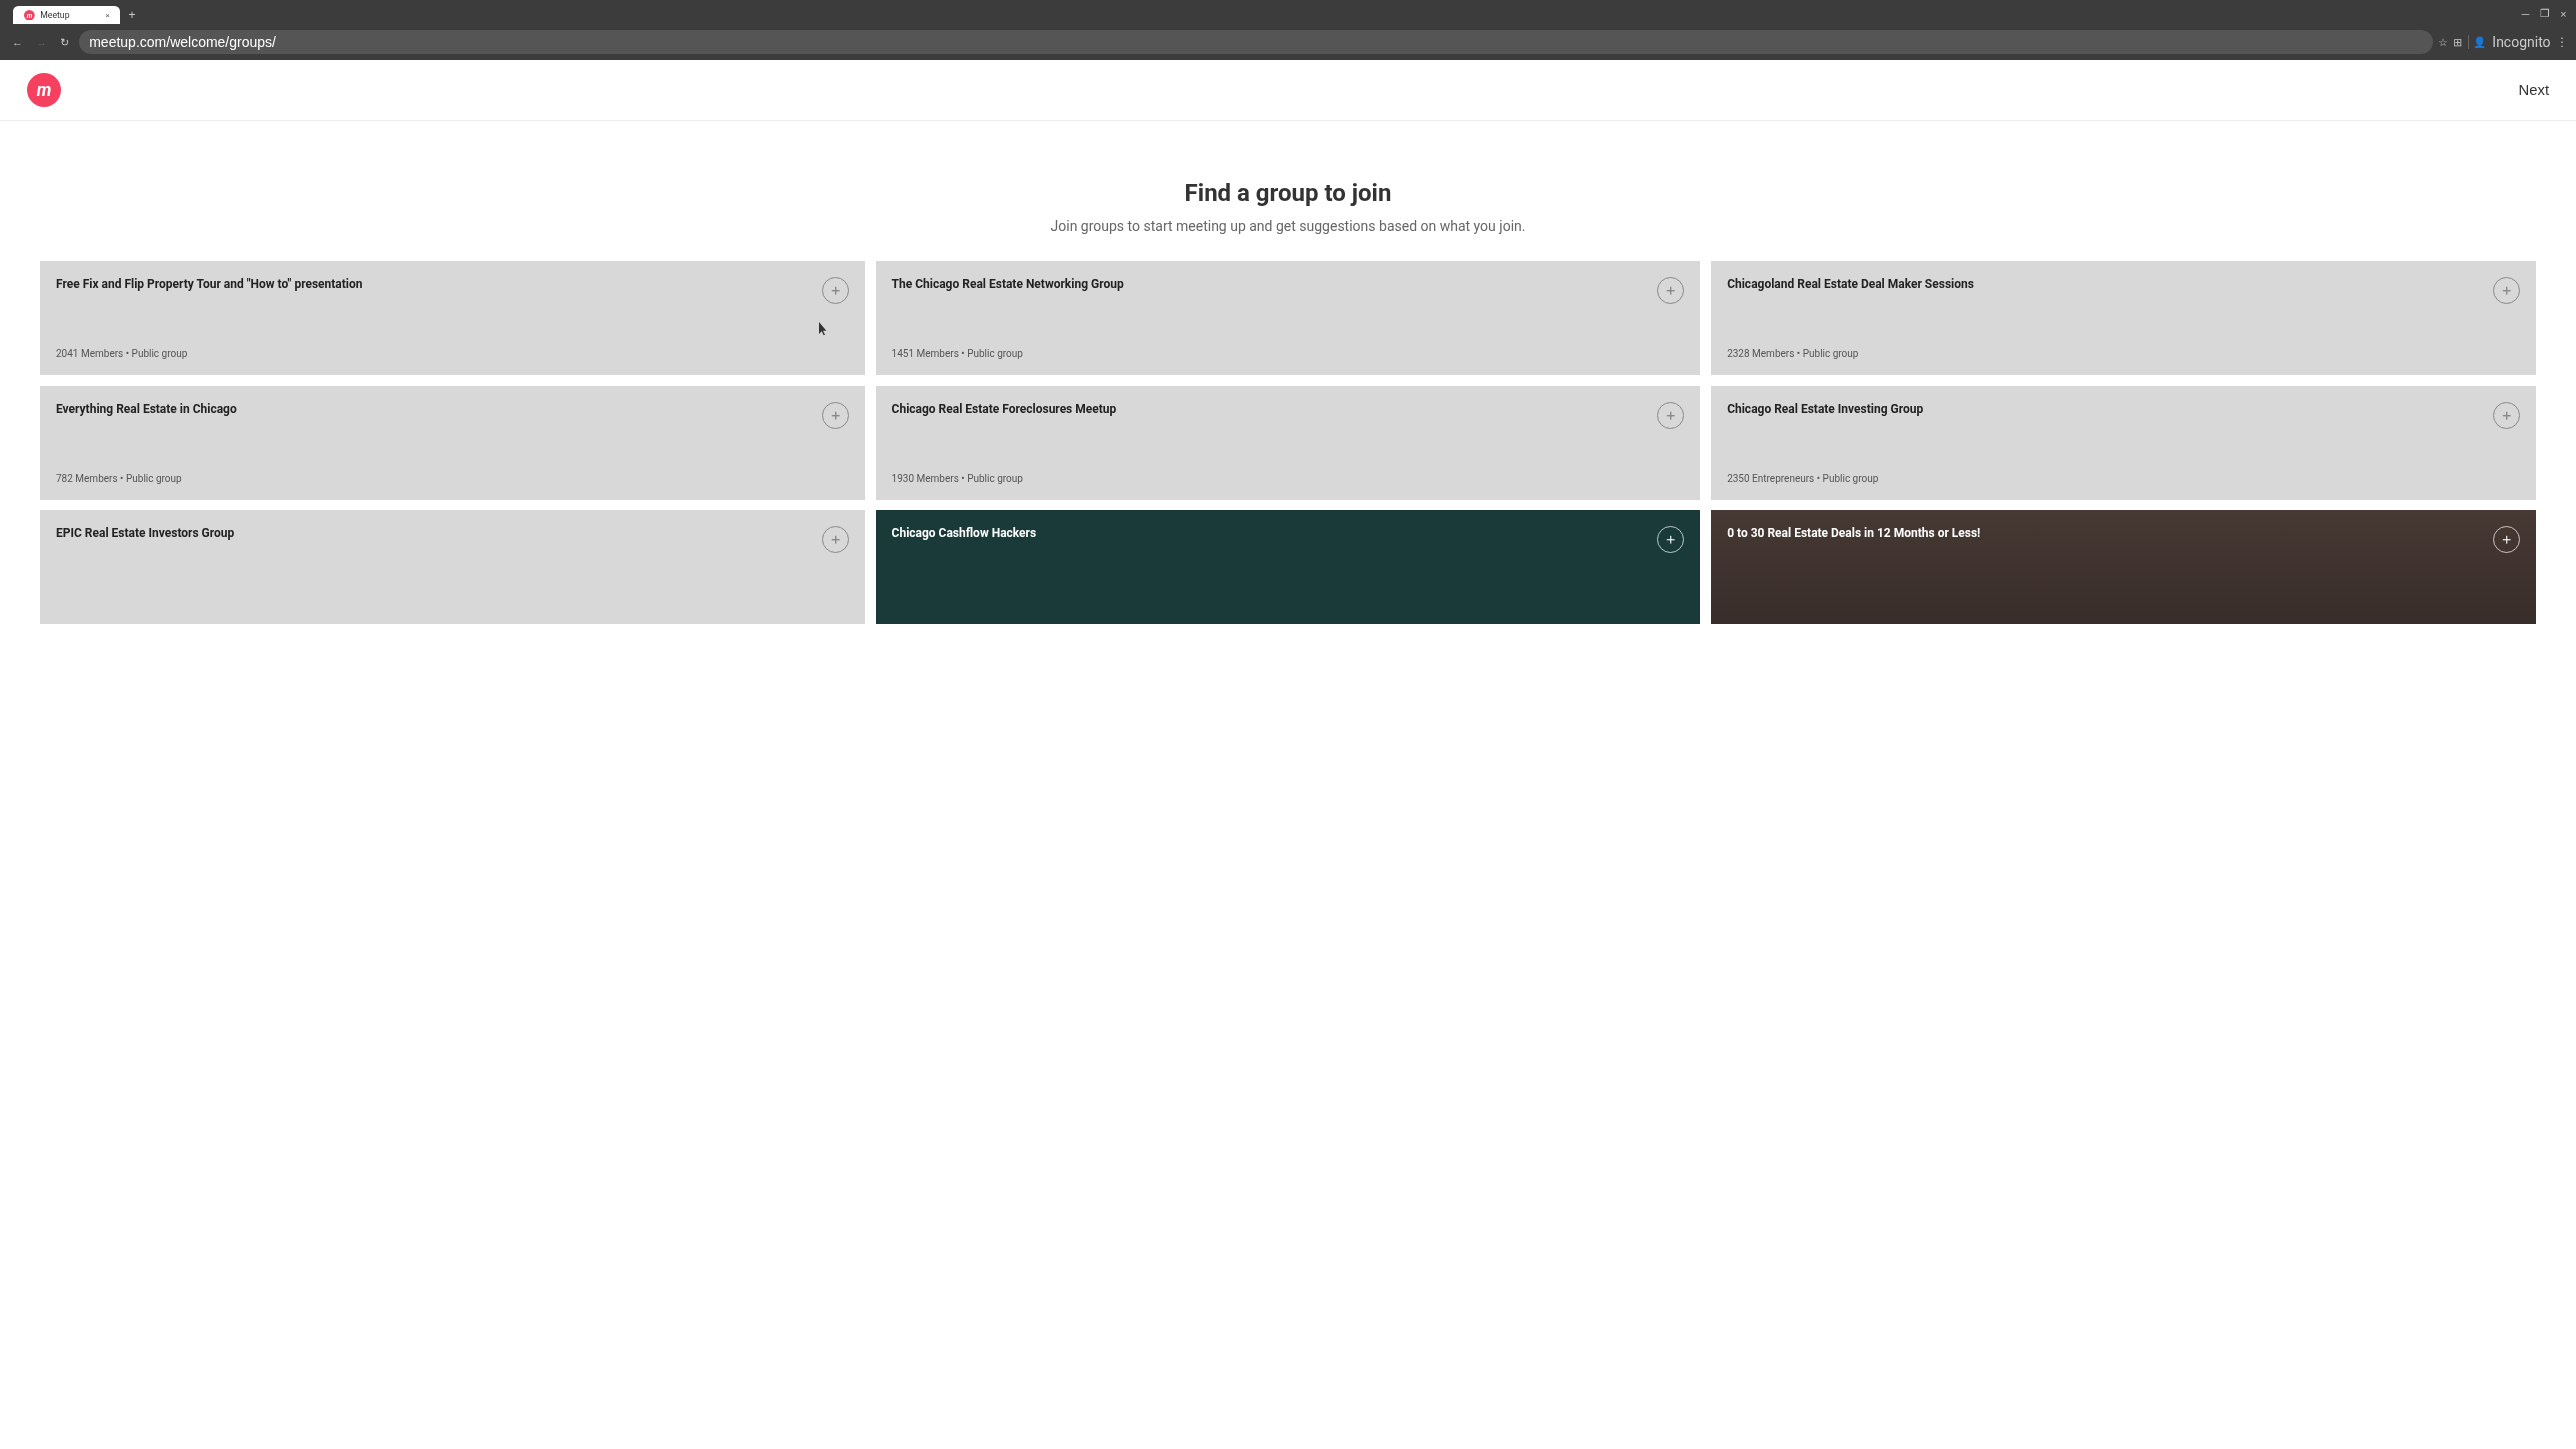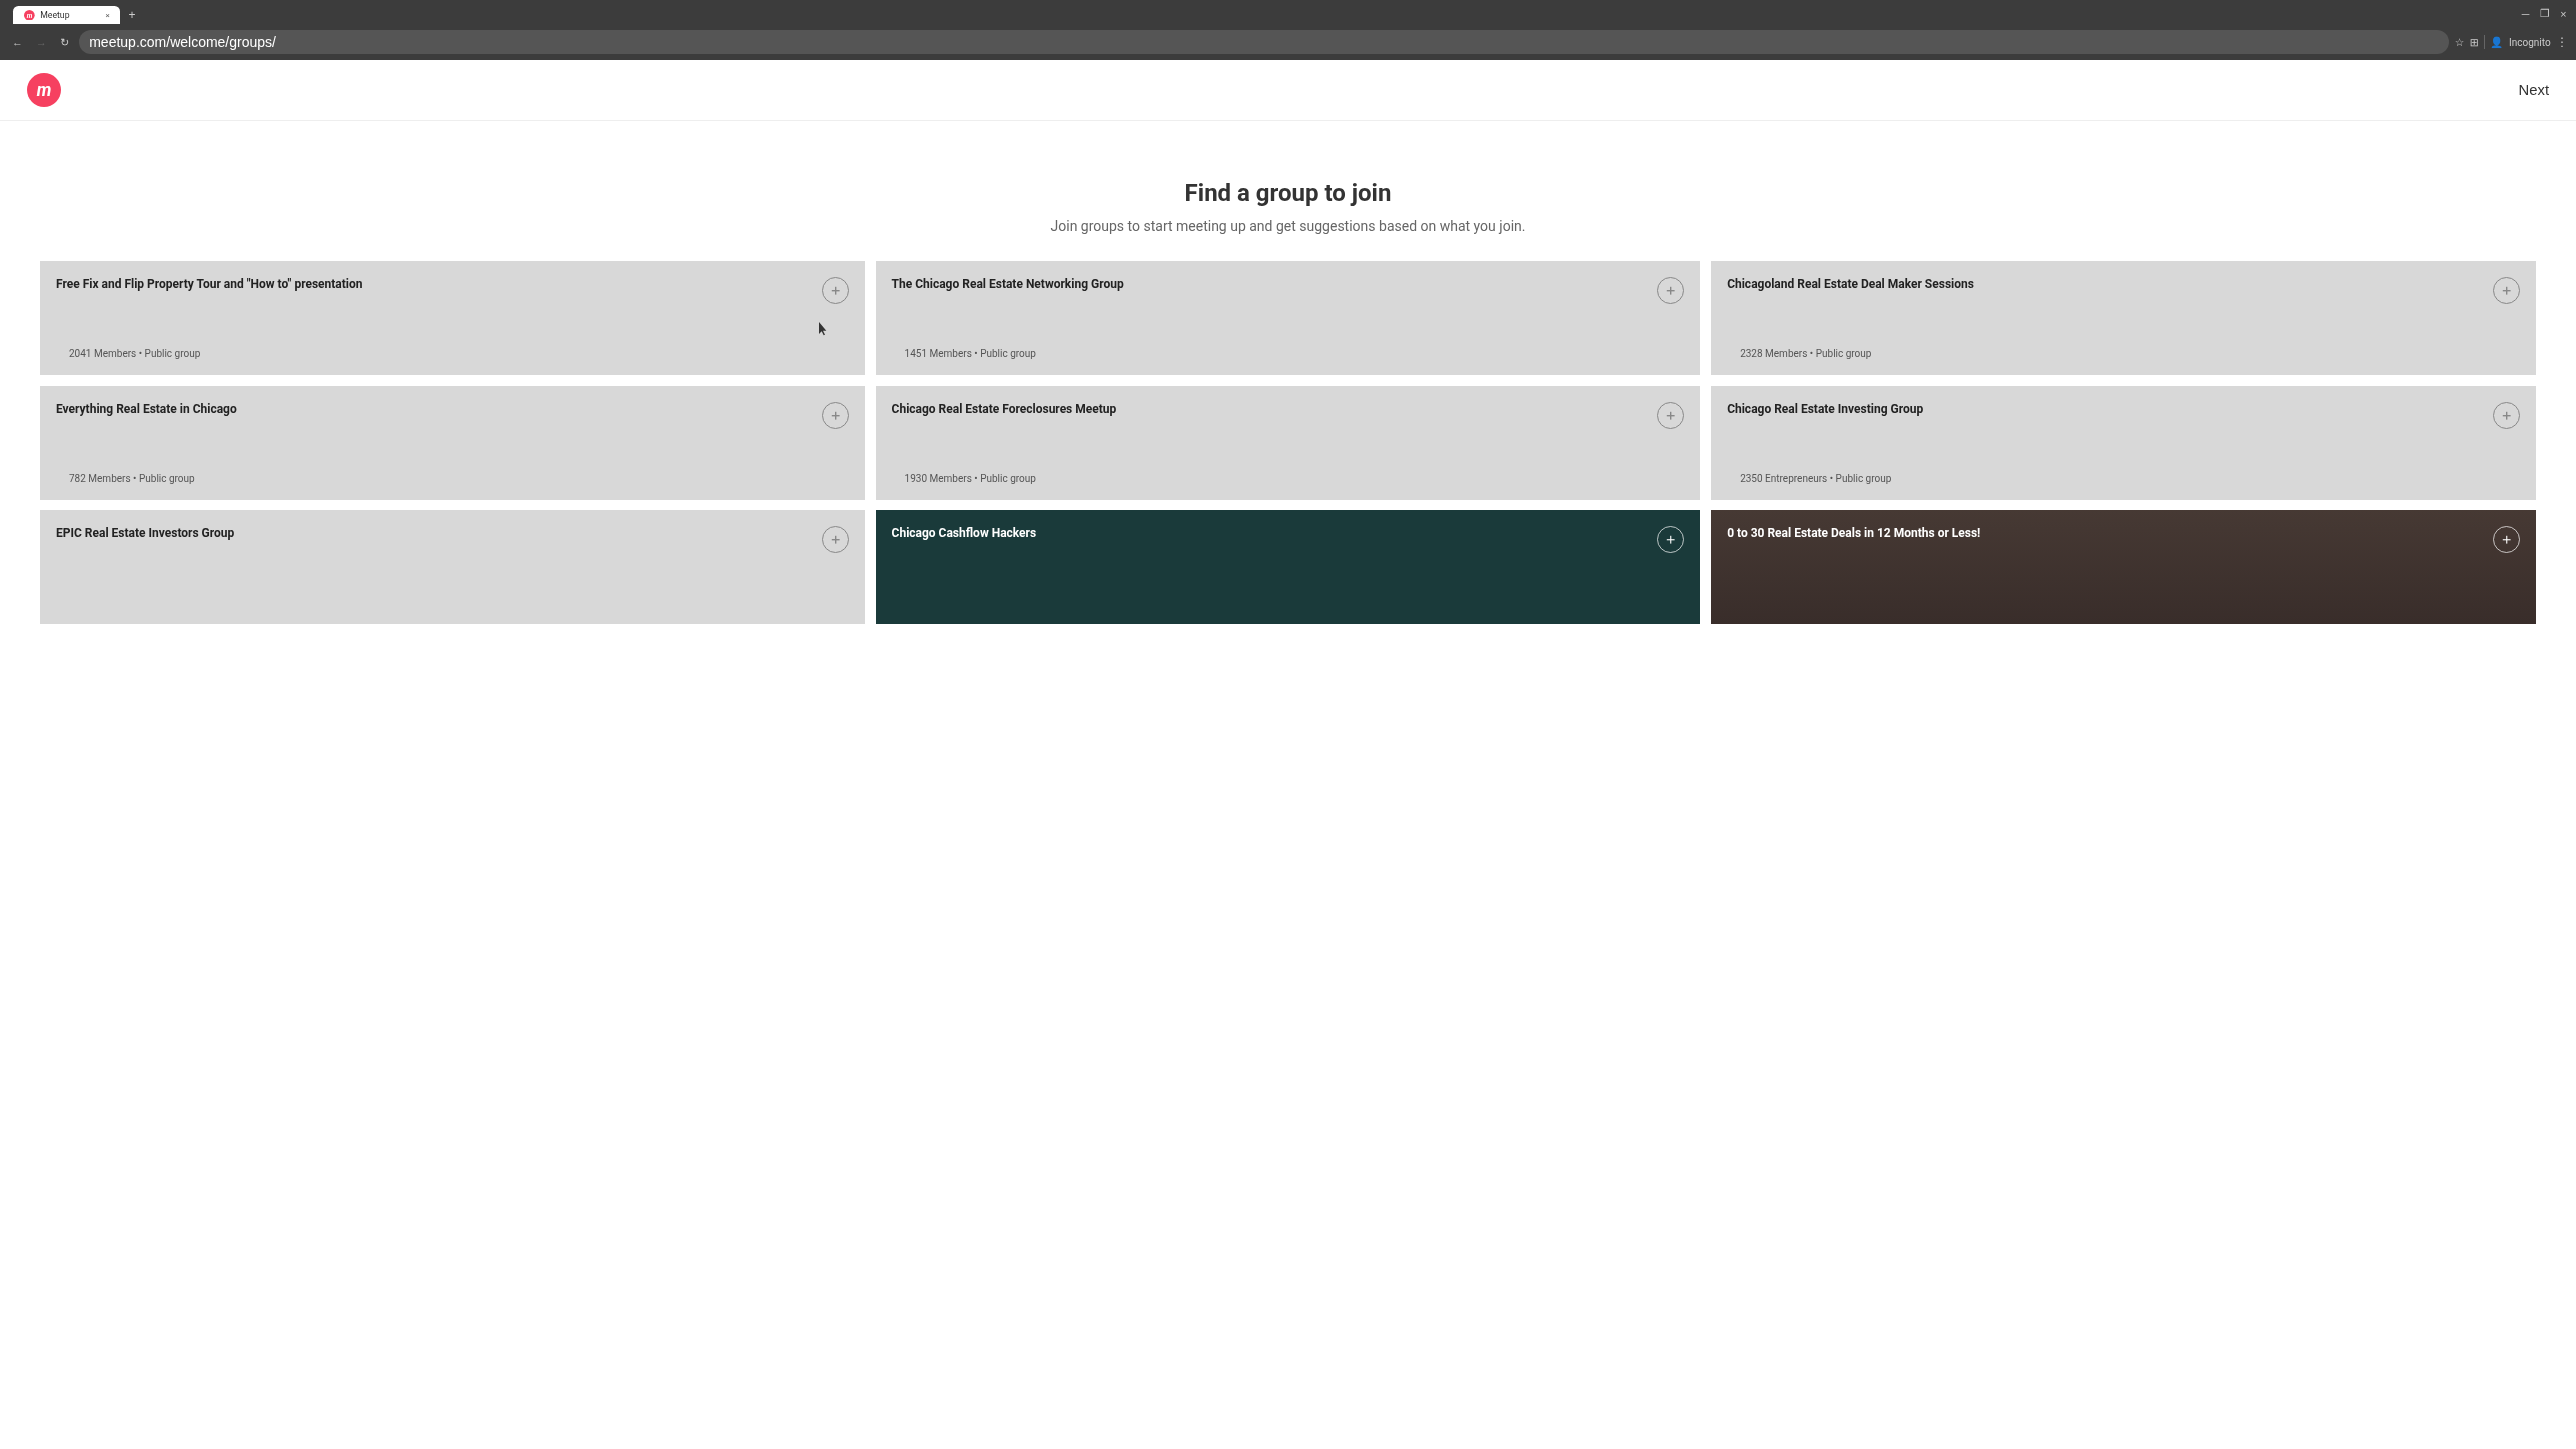--- a/index.html
+++ b/index.html
@@ -182,21 +182,20 @@
       max-width: calc(100% - 40px);
     }
     .group-card.dark .group-name,
     .group-card.has-image .group-name {
       color: #fff;
     }
     .group-meta {
       font-size: 10px;
       color: #555;
       margin-top: 10.7px;
-      margin-left: 13px;
     }
 
     .add-btn {
       width: 27px;
       height: 27px;
       border-radius: 50%;
       border: 1.3px solid #888;
       background: transparent;
       display: flex;
       align-items: center;
@@ -251,21 +250,21 @@
 
   <div class="browser-toolbar">
     <button class="nav-btn">←</button>
     <button class="nav-btn" style="color:#666;">→</button>
     <button class="nav-btn">↻</button>
     <input class="url-bar" type="text" value="meetup.com/welcome/groups/" style="">
     <span style="color:#ccc; font-size:10.7px; cursor:pointer;">☆</span>
     <span style="color:#ccc; font-size:10.7px; cursor:pointer;">⊞</span>
     <span style="width:0.7px; height:13.4px; background:#666; display:inline-block;"></span>
     <span style="color:#ccc; font-size:10.7px; cursor:pointer;">👤</span>
-    <span style="color:#ccc; font-size:10px;">Incognito</span>
+    <span style="color:#ccc; font-size:14px;">Incognito</span>
     <span style="color:#ccc; font-size:12px; cursor:pointer;">⋮</span>
   </div>
 </div>
 
 <div class="page-header">
   <div class="meetup-logo">
     <div class="logo-circle">
       <span style="font-size:17.4px; font-style:italic;">m</span>
     </div>
   </div>

